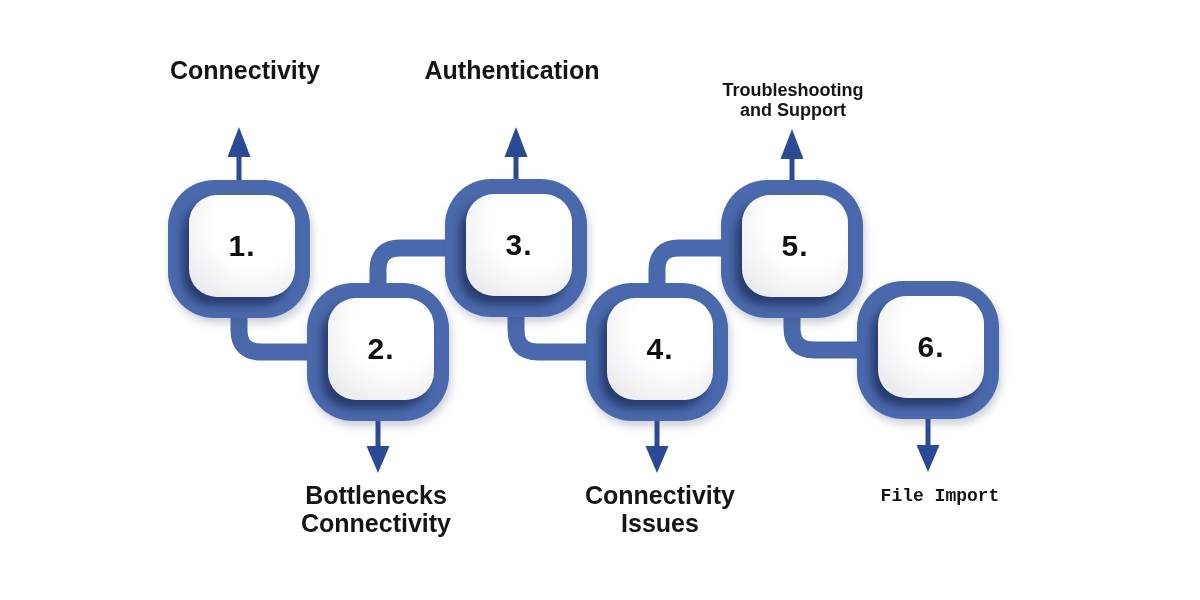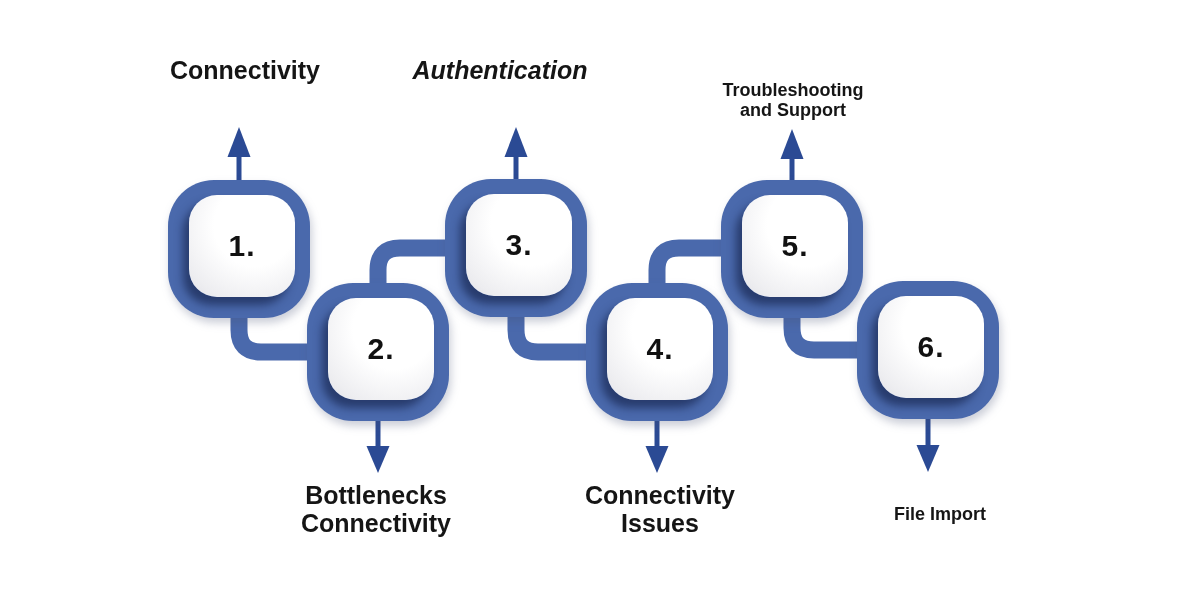--- a/index.html
+++ b/index.html
@@ -52,25 +52,25 @@
     text-align: center;
     font-weight: bold;
     font-size: 25px;
     line-height: 1.1;
     color: #151515;
     white-space: nowrap;
   }
   .label span { display: block; }
   .label.small { font-size: 18px; margin-top: 20px; }
   .l1 { left: 245px; top: 57px; }
-  .l3 { left: 500px; top: 57px; font-style: italic; }
+  .l3 { left: 512px; top: 57px; }
   .l5 { left: 793px; top: 61px; }
   .l2 { left: 376px; top: 482px; }
   .l4 { left: 660px; top: 482px; }
-  .l6 { left: 940px; top: 485px; }
+  .l6 { left: 940px; top: 467px; font-family: Liberation Mono, monospace; }
 </style>
 </head>
 <body>
 
 <div class="stage">
 
   <svg class="wires" viewBox="0 0 1200 600" xmlns="http://www.w3.org/2000/svg">
 
     <path d="M 239 295 V 330 Q 239 352 261 352 H 322" fill="none" stroke-width="17" stroke="#4a69ac"></path>
     <path d="M 378 305 V 270 Q 378 248 400 248 H 460" fill="none" stroke-width="17" stroke="#4a69ac"></path>

